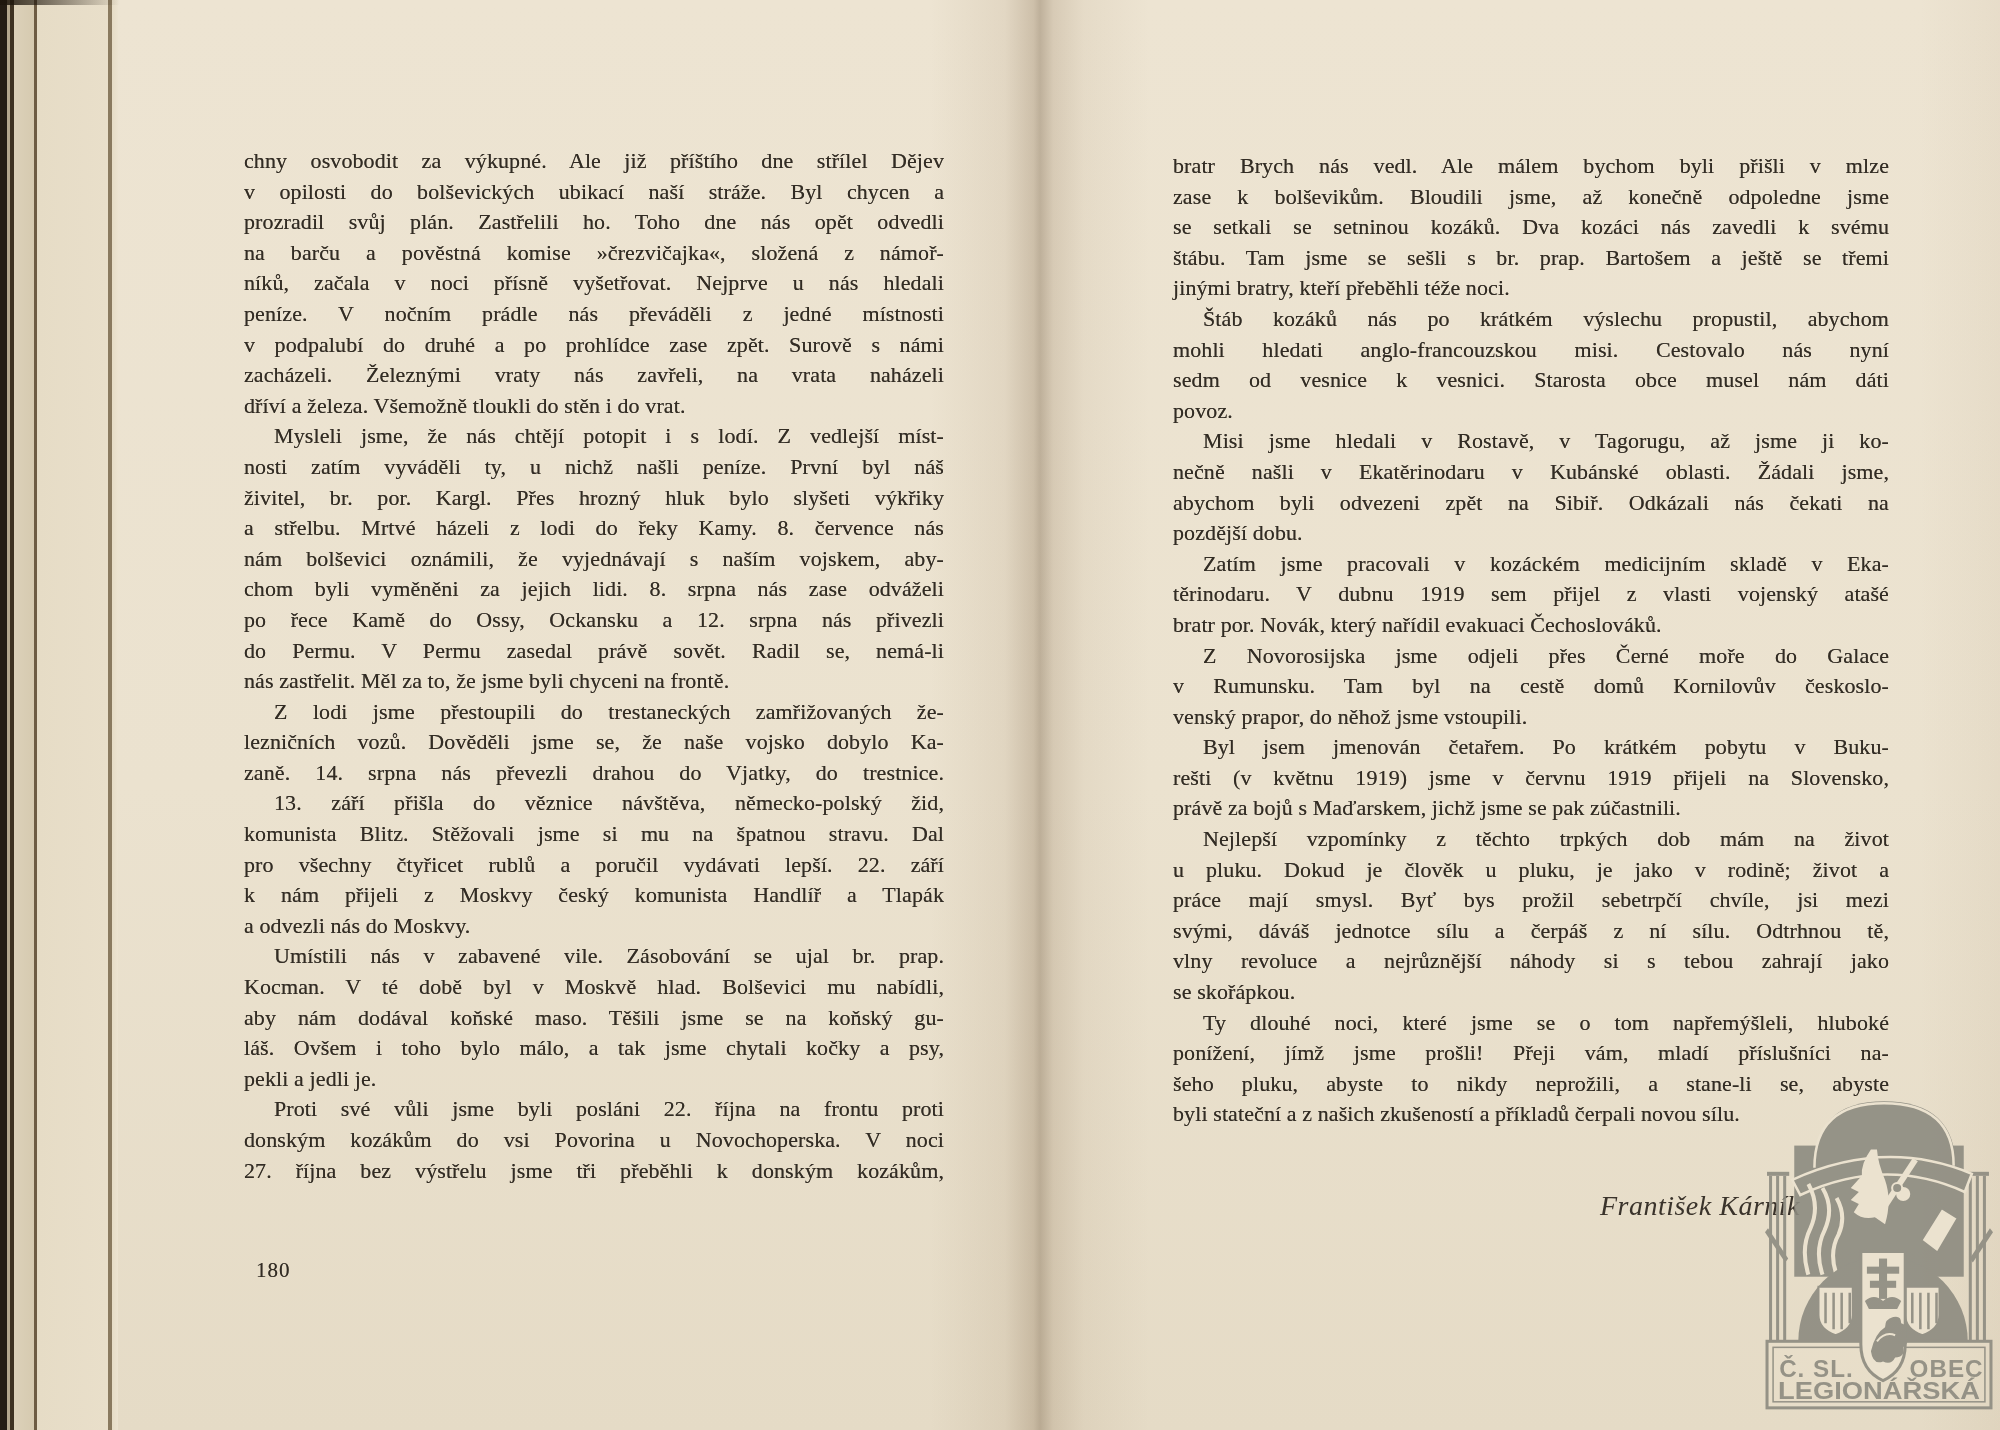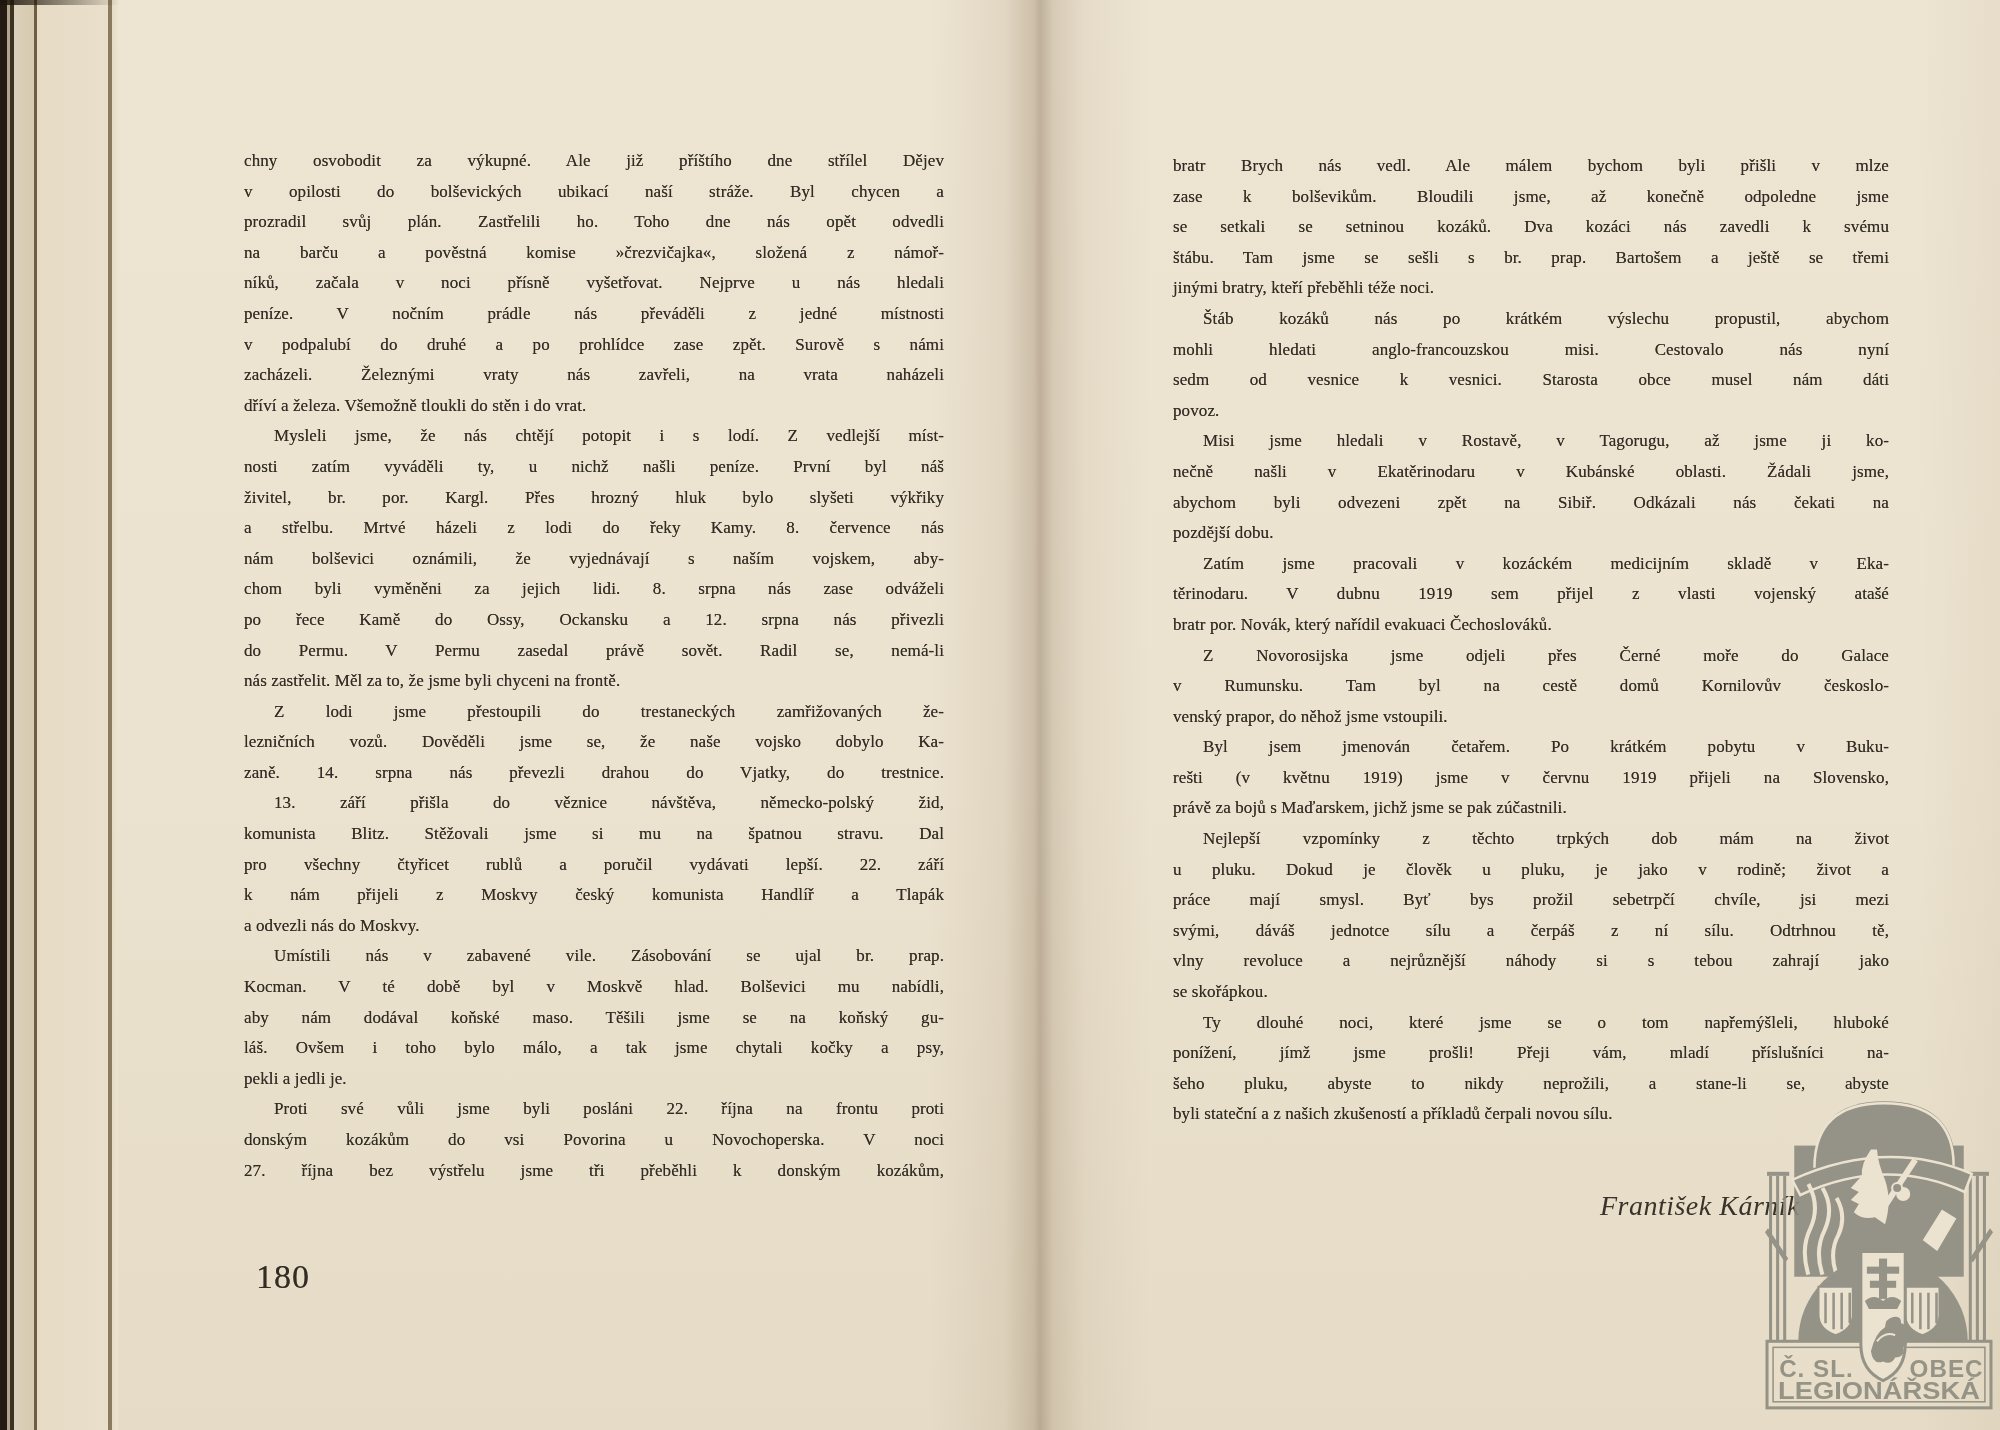--- a/index.html
+++ b/index.html
@@ -35,28 +35,28 @@
       rgba(100,76,48,.34) 50%,
       rgba(128,100,68,.20) 56%,
       rgba(140,112,78,.08) 70%,
       rgba(140,112,78,0) 100%);
   }
   .shade-outer-right{
     position:absolute;right:0;top:0;width:80px;height:1430px;
     background:linear-gradient(90deg,rgba(150,122,86,0),rgba(150,122,86,.07));
   }
   
-  .textcol{position:absolute;font-size:17px;line-height:30.6px;letter-spacing:.1px;
+  .textcol{position:absolute;font-size:22px;line-height:30.6px;letter-spacing:.1px;
     text-shadow:0 0 .5px rgba(40,34,26,.65);}
   .textcol .line{height:30.6px;text-align:justify;text-align-last:justify;overflow:visible;}
   .textcol .line.indent{padding-left:30px;}
   .textcol .line.end{text-align:left;text-align-last:left;white-space:nowrap;font-family:Liberation Serif, serif;}
   .col-left{left:244px;top:146px;width:700px;}
   .col-right{left:1129px;top:151px;width:716px;margin-left:44px;}
-  .pagenum{position:absolute;left:256px;top:1258px;font-size:34px;letter-spacing:1px;
+  .pagenum{position:absolute;left:256px;top:1258px;font-size:21px;letter-spacing:1px;
     text-shadow:0 0 .5px rgba(40,34,26,.6);}
   .signature{position:absolute;left:1470px;top:1190px;width:330px;text-align:right;
     font-size:28px;font-style:italic;letter-spacing:.5px;color:#3a332b;}
   
   .stamp{position:absolute;left:1764px;top:1086px;width:230px;height:330px;opacity:.9;}
 </style>
 </head>
 <body>
 
 <div class="scene">

